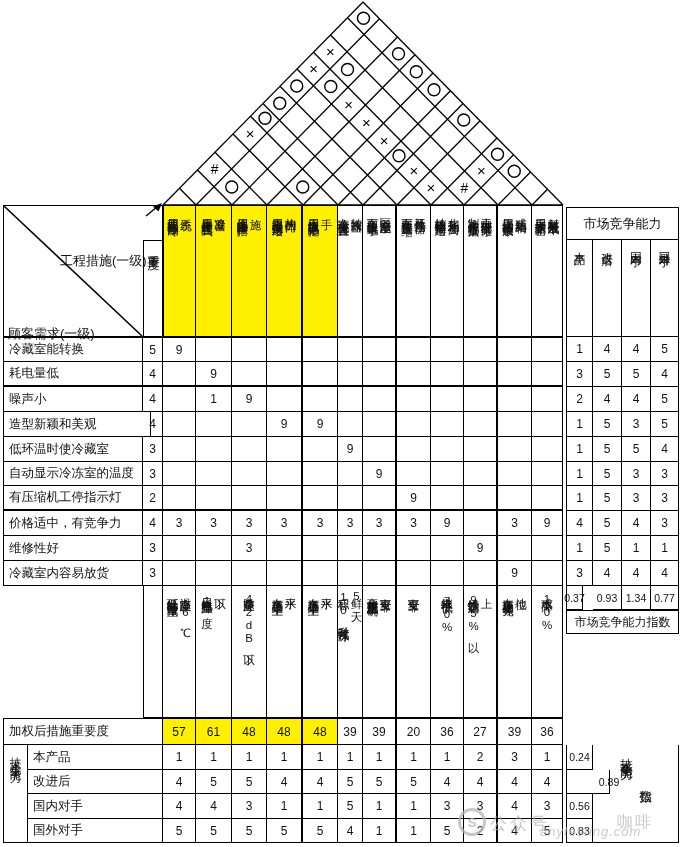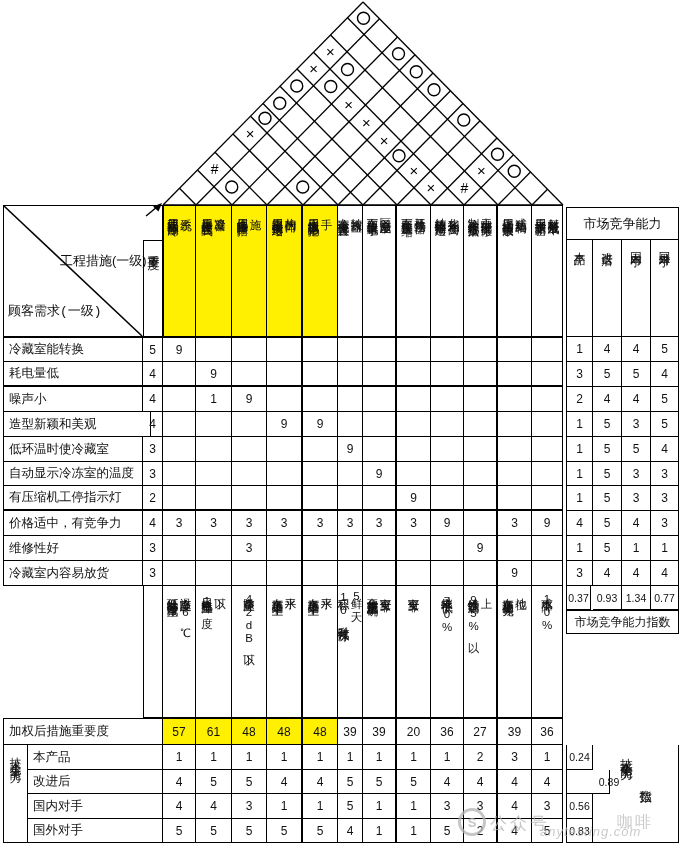--- a/index.html
+++ b/index.html
@@ -87,21 +87,21 @@
       <text x="481.25" y="170.74375" text-anchor="middle" dominant-baseline="central" font-size="15" font-style="italic" font-family="&quot;Liberation Sans&quot;,sans-serif">×</text>
       <circle cx="497.5" cy="154.25" r="6" fill="none" stroke="#000" stroke-width="1.4"></circle>
       <circle cx="514.25" cy="171.25125" r="6" fill="none" stroke="#000" stroke-width="1.4"></circle>
       <line x1="4" y1="206" x2="142" y2="336" stroke="#000" stroke-width="1.6"></line>
       <line x1="146" y1="216" x2="160" y2="204.5" stroke="#000" stroke-width="1.4"></line>
       <polygon points="162,203 153,206.5 158.5,211.5" fill="#000"></polygon>
     </svg>
 
   <div class="frame" id="corner-box" style="left:3px;top:205px;width:160px;height:132px;"></div>
   <div class="statictext" style="left:60px;top:212px;margin-top:40px;">工程措施(一级)</div>
-  <div class="statictext" style="left:8px;top:302px;font-family:Liberation Mono, monospace;">顾客需求(一级)</div>
+  <div class="statictext" style="left:8px;top:325px;">顾客需求(一级)</div>
   <div class="frame" style="left:143px;top:240px;width:20px;height:97px;"></div>
   <div class="statictext vtext" style="left:147px;top:246px;font-size:12px;">重要度</div>
 
   <div id="headers">
       <div class="cell hl" style="left: 163px; top: 205px; width: 33px; height: 132px; border-top: 1px solid rgb(0, 0, 0); border-left: 1px solid rgb(0, 0, 0);">
         <div class="vwrap">
           <div class="vtext">使用双温双控制冷</div>
           <div class="vtext">系统</div>
         </div>
       </div>
@@ -440,21 +440,21 @@
       <div class="cell num" style="left: 622px; top: 511px; width: 29px; height: 25px;">4</div>
       <div class="cell num" style="left: 651px; top: 511px; width: 28px; height: 25px;">3</div>
       <div class="cell num" style="left: 566px; top: 536px; width: 27px; height: 25px; border-left: 1px solid rgb(0, 0, 0);">1</div>
       <div class="cell num" style="left: 593px; top: 536px; width: 29px; height: 25px;">5</div>
       <div class="cell num" style="left: 622px; top: 536px; width: 29px; height: 25px;">1</div>
       <div class="cell num" style="left: 651px; top: 536px; width: 28px; height: 25px;">1</div>
       <div class="cell num" style="left: 566px; top: 561px; width: 27px; height: 25px; border-left: 1px solid rgb(0, 0, 0);">3</div>
       <div class="cell num" style="left: 593px; top: 561px; width: 29px; height: 25px;">4</div>
       <div class="cell num" style="left: 622px; top: 561px; width: 29px; height: 25px;">4</div>
       <div class="cell num" style="left: 651px; top: 561px; width: 28px; height: 25px;">4</div>
-      <div class="cell idx" style="left: 566px; top: 586px; width: 25px; height: 24px; border-left: 1px solid rgb(0, 0, 0);">0.37</div>
+      <div class="cell idx" style="left: 566px; top: 586px; width: 17px; height: 24px; border-left: 1px solid rgb(0, 0, 0);">0.37</div>
       <div class="cell idx" style="left: 593px; top: 586px; width: 29px; height: 24px;">0.93</div>
       <div class="cell idx" style="left: 622px; top: 586px; width: 29px; height: 24px;">1.34</div>
       <div class="cell idx" style="left: 651px; top: 586px; width: 28px; height: 24px;">0.77</div>
       <div class="cell" style="left: 566px; top: 610px; width: 113px; height: 24px; border: 1px solid rgb(0, 0, 0); font-size: 12px;">市场竞争能力指数</div>
     </div>
   <div id="weightedrow">
       <div class="cell rowlabel" style="left: 3px; top: 718px; width: 160px; height: 27px; border-left: 1px solid rgb(0, 0, 0); border-top: 1px solid rgb(0, 0, 0);">加权后措施重要度</div>
       <div class="cell num hl" style="left: 163px; top: 718px; width: 33px; height: 27px; border-top: 1px solid rgb(0, 0, 0);">57</div>
       <div class="cell num hl" style="left: 196px; top: 718px; width: 36px; height: 27px; border-top: 1px solid rgb(0, 0, 0);">61</div>
       <div class="cell num hl" style="left: 232px; top: 718px; width: 35px; height: 27px; border-top: 1px solid rgb(0, 0, 0);">48</div>

